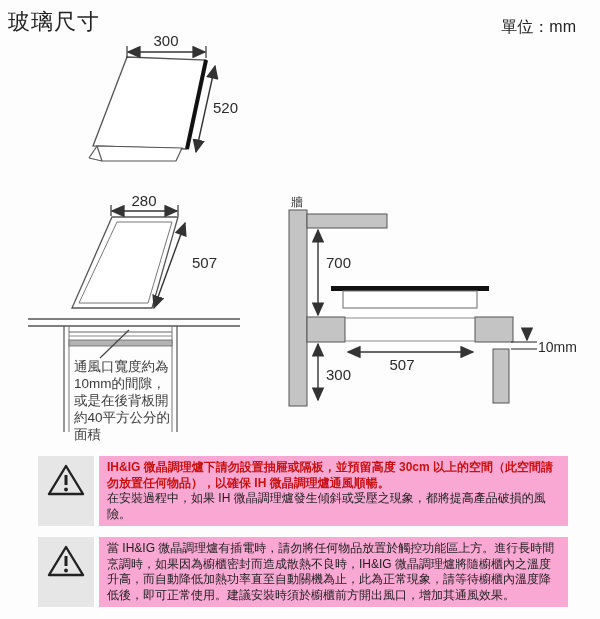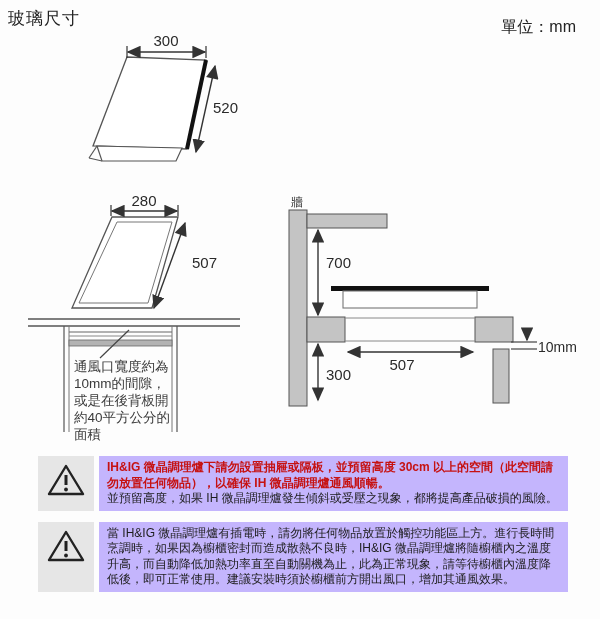--- a/index.html
+++ b/index.html
@@ -1,36 +1,36 @@
 <!DOCTYPE html>
 <html><head>
 <meta charset="utf-8">
 <style>
   html,body{margin:0;padding:0;background:#fff;}
   .page{
     position:relative;width:600px;height:619px;background:#fdfdfd;
     font-family:"Liberation Sans","DejaVu Sans",sans-serif;color:#222;overflow:hidden;
   }
-  .page-title{position:absolute;left:8px;top:7px;font-size:17px;letter-spacing:1px;color:#222;}
+  .page-title{position:absolute;left:8px;top:7px;font-size:22px;letter-spacing:1px;color:#222;}
   .unit-label{position:absolute;right:24px;top:17px;font-size:16px;color:#222;text-align:center;}
   .diagram-svg{position:absolute;left:0;top:0;}
   svg text{font-family:"Liberation Sans","DejaVu Sans",sans-serif;fill:#2a2a2a;}
   .dim-text{font-size:15px;}
   .note-text{font-size:13.5px;fill:#3a3a3a;}
   .wall-text{font-size:12px;}
   .gap-text{font-size:14px;}
 
   .warnings{position:absolute;left:38px;top:456px;width:530px;}
   .warn-row{display:flex;margin-bottom:11px;}
   .warn-icon-cell{
     width:56px;background:#e6e6e6;margin-right:5px;flex:0 0 56px;
     display:flex;justify-content:center;align-items:flex-start;padding-top:7px;box-sizing:border-box;
   }
   .warn-text-cell{
-    flex:1;background:#c4b5fd;padding:4px 8px;box-sizing:border-box;
+    flex:1;background:#f9a8d4;padding:4px 8px;box-sizing:border-box;
     font-size:12px;line-height:15.5px;color:#1d1d1d;
   }
   .warn-text-cell p{margin:0;}
   .warn-highlight{color:#c61212;font-weight:bold;}
 </style>
 </head>
 <body>
 
 <div class="page">
 
@@ -129,21 +129,21 @@
     <div class="warn-row">
       <div class="warn-icon-cell">
         <svg width="38" height="34" viewBox="0 0 38 34">
           <polygon points="19,3 36,31 2,31" fill="none" stroke="#222" stroke-width="2.4" stroke-linejoin="round"></polygon>
           <line x1="19" y1="12" x2="19" y2="22" stroke="#222" stroke-width="3"></line>
           <circle cx="19" cy="26.5" r="1.9" fill="#222"></circle>
         </svg>
       </div>
       <div class="warn-text-cell">
         <p class="warn-highlight">IH&amp;IG 微晶調理爐下請勿設置抽屜或隔板，並預留高度 30cm 以上的空間（此空間請勿放置任何物品），以確保 IH 微晶調理爐通風順暢。</p>
-        <p>並預留高度，如果 IH 微晶調理爐發生傾斜或受壓之現象，都將提高產品破損的風險。</p>
+        <p>在安裝過程中，如果 IH 微晶調理爐發生傾斜或受壓之現象，都將提高產品破損的風險。</p>
       </div>
     </div>
 
     <div class="warn-row">
       <div class="warn-icon-cell">
         <svg width="38" height="34" viewBox="0 0 38 34">
           <polygon points="19,3 36,31 2,31" fill="none" stroke="#222" stroke-width="2.4" stroke-linejoin="round"></polygon>
           <line x1="19" y1="12" x2="19" y2="22" stroke="#222" stroke-width="3"></line>
           <circle cx="19" cy="26.5" r="1.9" fill="#222"></circle>
         </svg>

